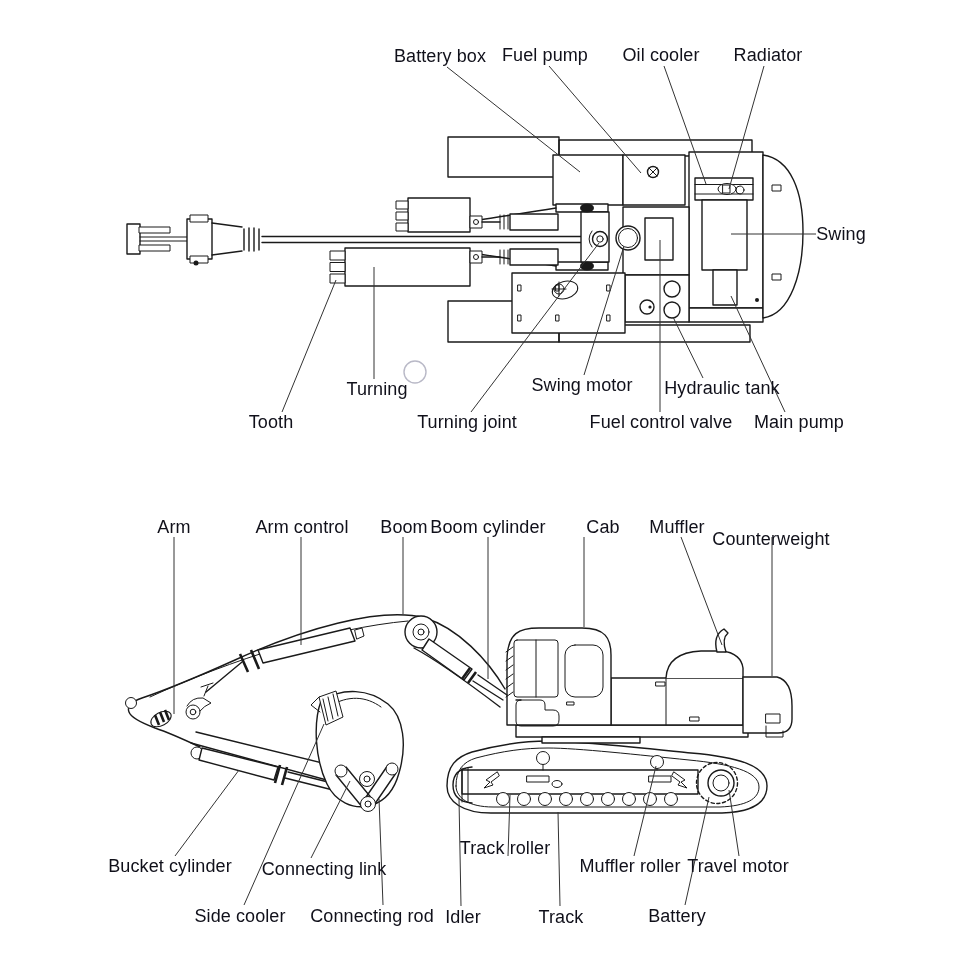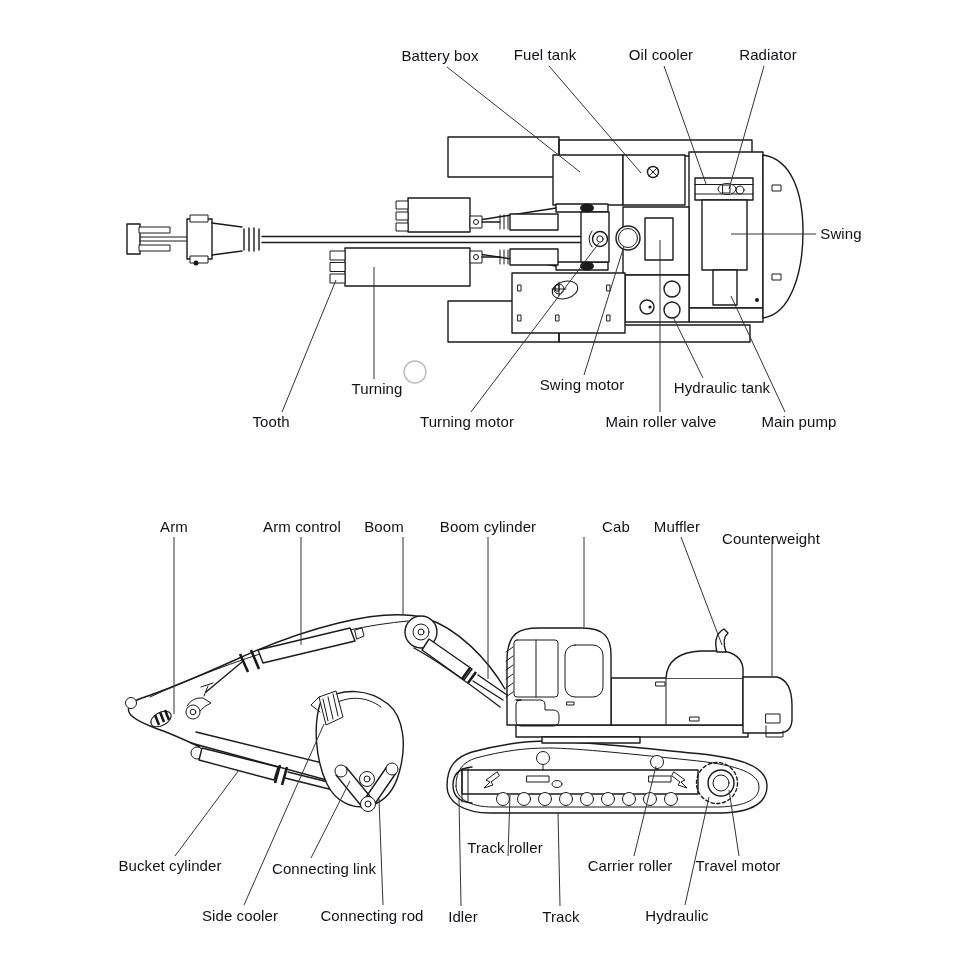--- a/index.html
+++ b/index.html
@@ -1,21 +1,21 @@
 <!DOCTYPE html>
 <html style="--line: #1a1a1a; --leader: #333333; --text: #10101a; --ghost: #b9b9c7;"><head>
 <meta charset="utf-8">
 <style>
   html,body{margin:0;padding:0;background:#fff;}
   body{width:980px;height:980px;position:relative;overflow:hidden;
        font-family:"Liberation Sans","DejaVu Sans",sans-serif;}
   #stage{position:absolute;inset:0;}
   svg{position:absolute;left:0;top:0;}
   .lbl{position:absolute;transform:translateX(-50%);white-space:nowrap;
-       font-size:15px;line-height:16px;color:var(--text,#10101a);
+       font-size:18px;line-height:16px;color:var(--text,#10101a);
        letter-spacing:.1px;}
   
   .ln{fill:none;stroke:var(--line,#1a1a1a);stroke-width:1.4;
       stroke-linecap:round;stroke-linejoin:round;}
   .lnf{fill:#ffffff;stroke:var(--line,#1a1a1a);stroke-width:1.4;
        stroke-linejoin:round;}
   .thin{stroke-width:1;}
   .thick{stroke-width:2.6;}
   .dk{fill:var(--line,#1a1a1a);stroke:none;}
   .leader{fill:none;stroke:var(--leader,#333);stroke-width:1;}
@@ -306,43 +306,43 @@
       <path d="M560,906 L558,812" class="leader"></path>
       <path d="M685,905 L709,797" class="leader"></path>
       <path d="M508,856 L510,795" class="leader"></path>
       <path d="M634,856 L656,766" class="leader"></path>
       <path d="M739,856 L729,790" class="leader"></path>
     </g>
   </g>
 </svg>
 
 <div class="lbl" style="left:440px;top:48px">Battery box</div>
-<div class="lbl" style="left:545px;top:47px">Fuel tank</div>
+<div class="lbl" style="left:545px;top:47px">Fuel pump</div>
 <div class="lbl" style="left:661px;top:47px">Oil cooler</div>
 <div class="lbl" style="left:768px;top:47px">Radiator</div>
 <div class="lbl" style="left:841px;top:226px">Swing</div>
 <div class="lbl" style="left:377px;top:381px">Turning</div>
 <div class="lbl" style="left:271px;top:414px">Tooth</div>
-<div class="lbl" style="left:467px;top:414px">Turning motor</div>
+<div class="lbl" style="left:467px;top:414px">Turning joint</div>
 <div class="lbl" style="left:582px;top:377px">Swing motor</div>
-<div class="lbl" style="left:661px;top:414px">Main roller valve</div>
+<div class="lbl" style="left:661px;top:414px">Fuel control valve</div>
 <div class="lbl" style="left:722px;top:380px">Hydraulic tank</div>
 <div class="lbl" style="left:799px;top:414px">Main pump</div>
 
 <div class="lbl" style="left:174px;top:519px">Arm</div>
 <div class="lbl" style="left:302px;top:519px">Arm control</div>
-<div class="lbl" style="left:384px;top:519px">Boom</div>
+<div class="lbl" style="left:404px;top:519px">Boom</div>
 <div class="lbl" style="left:488px;top:519px">Boom cylinder</div>
-<div class="lbl" style="left:616px;top:519px">Cab</div>
+<div class="lbl" style="left:603px;top:519px">Cab</div>
 <div class="lbl" style="left:677px;top:519px">Muffler</div>
 <div class="lbl" style="left:771px;top:531px">Counterweight</div>
 <div class="lbl" style="left:170px;top:858px">Bucket cylinder</div>
 <div class="lbl" style="left:324px;top:861px">Connecting link</div>
 <div class="lbl" style="left:240px;top:908px">Side cooler</div>
 <div class="lbl" style="left:372px;top:908px">Connecting rod</div>
 <div class="lbl" style="left:463px;top:909px">Idler</div>
 <div class="lbl" style="left:561px;top:909px">Track</div>
-<div class="lbl" style="left:677px;top:908px">Hydraulic</div>
+<div class="lbl" style="left:677px;top:908px">Battery</div>
 <div class="lbl" style="left:505px;top:840px">Track roller</div>
-<div class="lbl" style="left:630px;top:858px">Carrier roller</div>
+<div class="lbl" style="left:630px;top:858px">Muffler roller</div>
 <div class="lbl" style="left:738px;top:858px">Travel motor</div>
 
 </div>
 
 </body></html>

